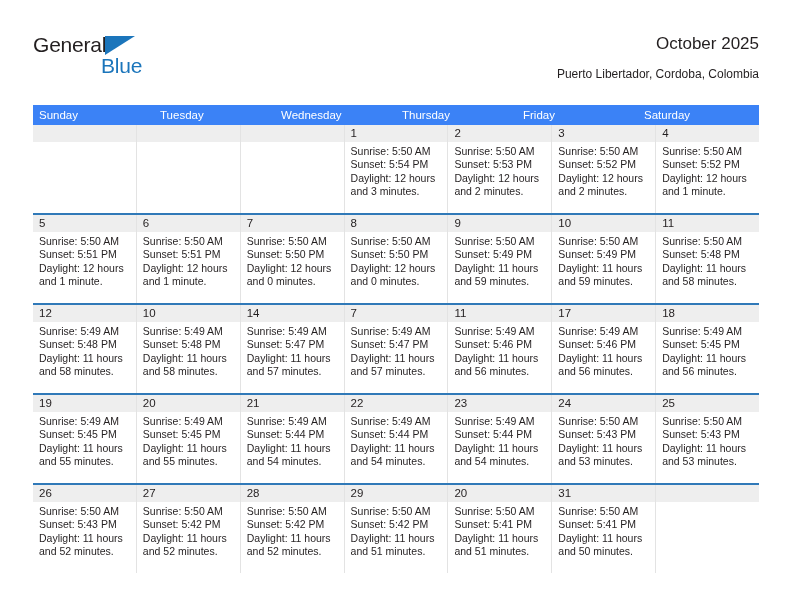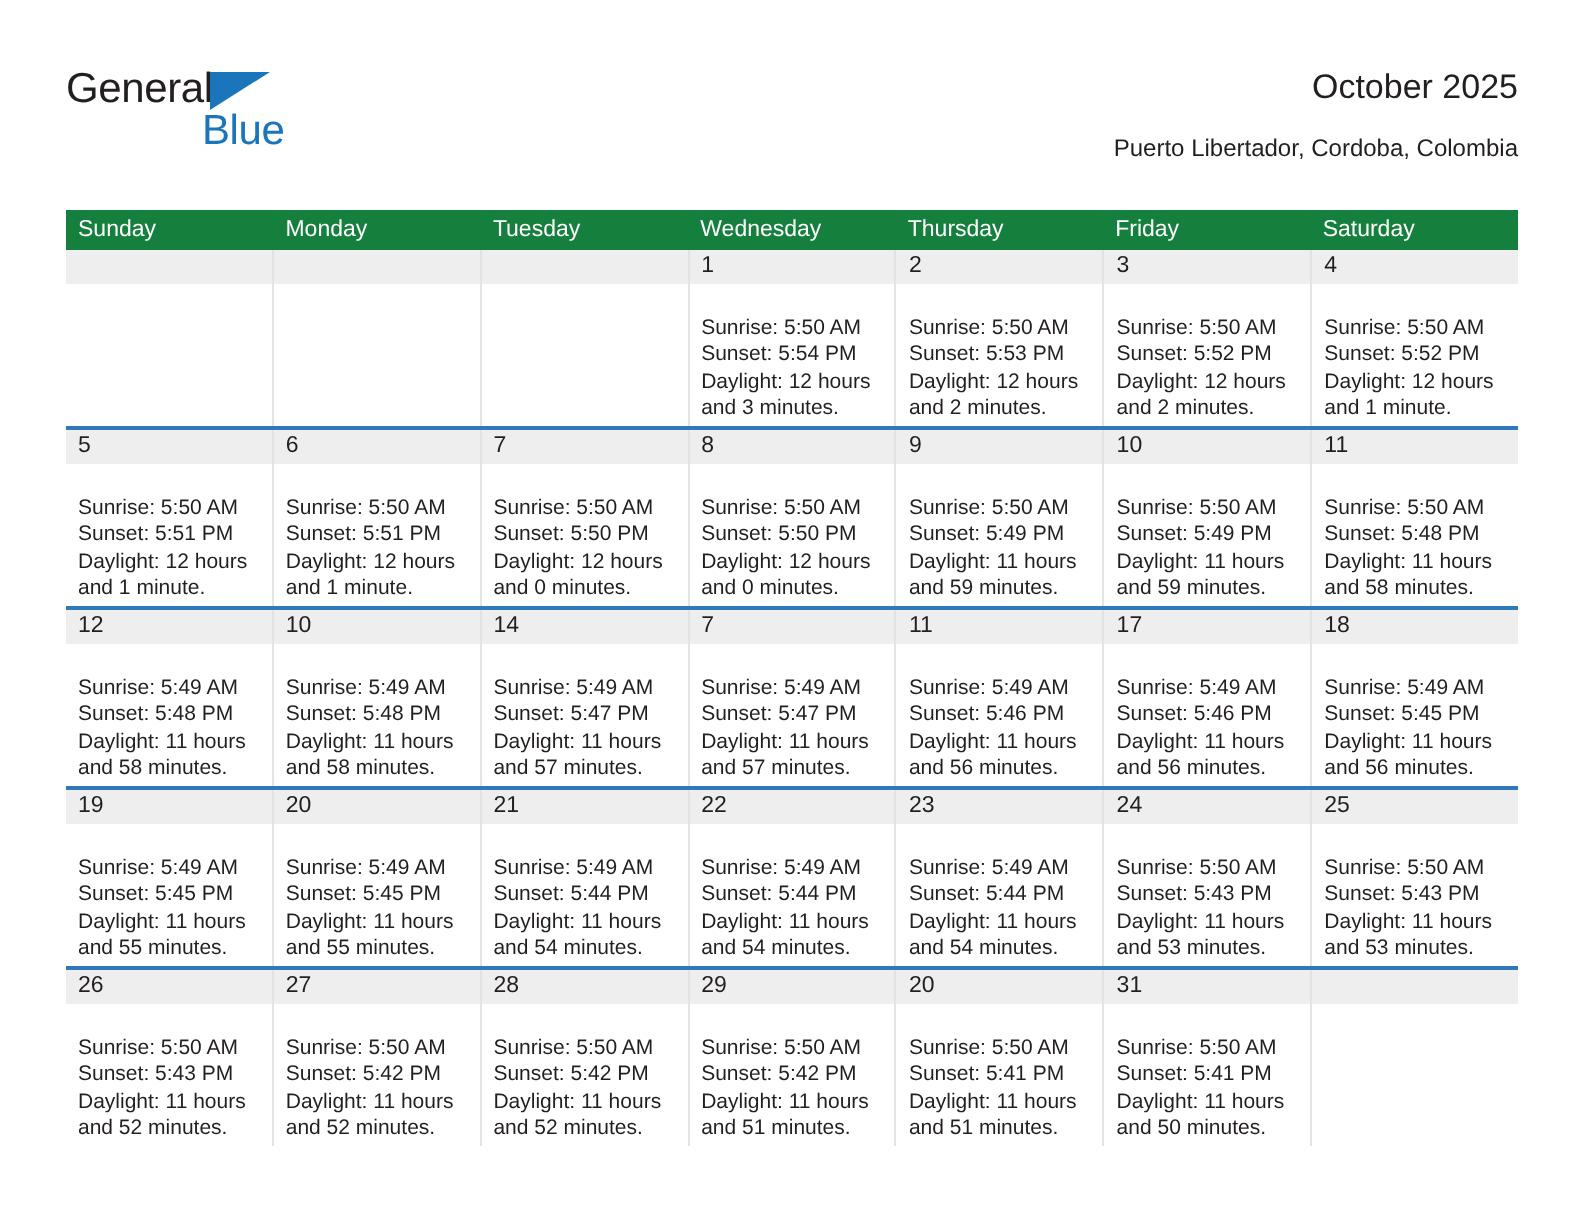--- a/index.html
+++ b/index.html
@@ -89,21 +89,21 @@
   
   .grid {
     position: absolute;
     left: 33px;
     top: 105px;
     width: 726px;
   }
   .weekday-row {
     display: flex;
     width: 100%;
-    background: #15803d;
+    background: #3b82f6;
     height: 20px;
   }
   .weekday {
     flex: 1 1 0;
     color: #ffffff;
     font-size: 11.5px;
     line-height: 20px;
     padding-left: 6px;
     box-sizing: border-box;
     white-space: nowrap;
@@ -134,21 +134,21 @@
     background: #eeeeee;
     height: 17px;
     line-height: 17px;
     padding-left: 6px;
     font-size: 11.5px;
     color: #231f20;
     box-sizing: border-box;
   }
   .cell.empty .daynum-strip { background: #eeeeee; }
   .cell .info {
-    padding: 16px 6px 0 6px;
+    padding: 3px 6px 0 6px;
     font-size: 10.5px;
     line-height: 13.4px;
     color: #231f20;
   }
   .cell .info div { white-space: nowrap; }
 </style>
 </head>
 <body>
 
 <div class="page">
@@ -165,21 +165,20 @@
       <div class="cal-title">October 2025</div>
       <div class="cal-subtitle">Puerto Libertador, Cordoba, Colombia</div>
     </div>
 
   </div>
 
   <div class="grid">
 
     <div class="weekday-row">
       <div class="weekday">Sunday</div>
-      <div class="weekday">Monday</div>
       <div class="weekday">Tuesday</div>
       <div class="weekday">Wednesday</div>
       <div class="weekday">Thursday</div>
       <div class="weekday">Friday</div>
       <div class="weekday">Saturday</div>
     </div>
 
     <div id="weeks-container">
         <div class="week first">
           <div class="cell empty">

